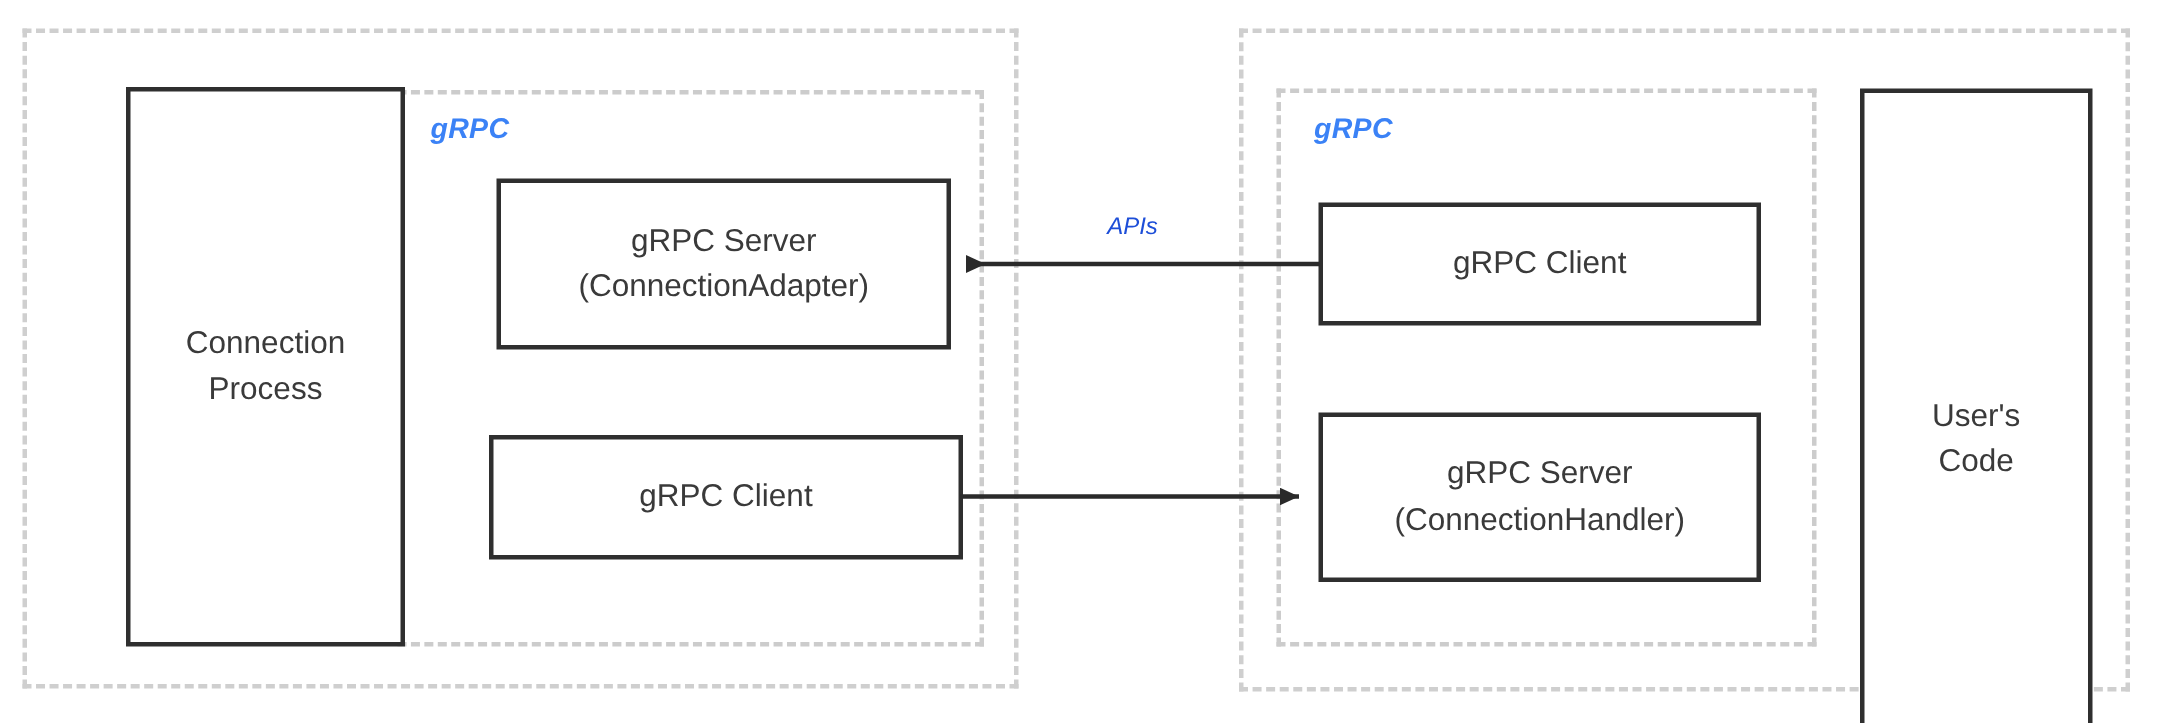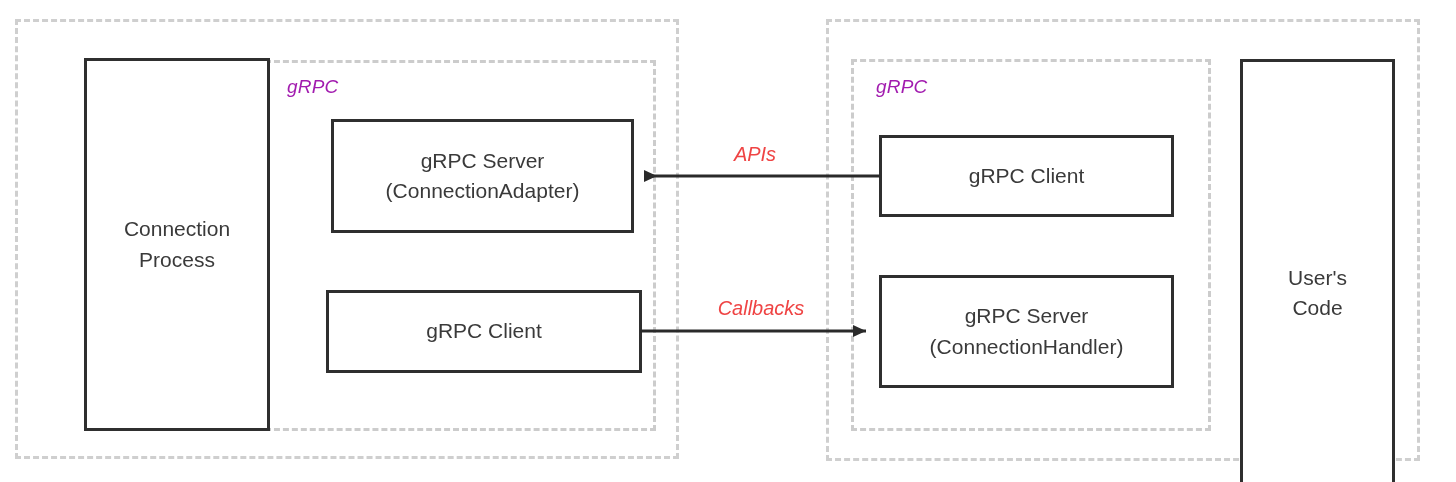--- a/index.html
+++ b/index.html
@@ -27,23 +27,23 @@
     background: transparent;
   }
   .dashed-group.inner {
     border-color: #cccccc;
   }
 
   
   .group-caption {
     position: absolute;
     font-style: italic;
-    font-weight: normal;
+    font-weight: bold;
     font-size: 19px;
-    color: #a21caf;
+    color: #3b82f6;
     letter-spacing: 0.2px;
     white-space: nowrap;
   }
 
   
   .node-box {
     position: absolute;
     box-sizing: border-box;
     border: 3px solid #2f2f2f;
     background: #ffffff;
@@ -58,22 +58,22 @@
   }
 
   
   .connector {
     position: absolute;
     overflow: visible;
   }
   .edge-label {
     position: absolute;
     font-style: italic;
-    font-size: 20px;
-    color: #ef4444;
+    font-size: 16px;
+    color: #1d4ed8;
     white-space: nowrap;
     text-align: center;
   }
 </style>
 </head>
 <body>
 
 <div id="canvas">
 
   <div class="dashed-group" style="left:15px; top:19px; width:664px; height:440px;"></div>
@@ -117,15 +117,14 @@
 
   <svg class="connector" style="left:636px; top:315px;" width="250" height="34">
     <defs>
       <marker id="arrow-right" markerWidth="14" markerHeight="12" refX="13" refY="6" orient="auto" markerUnits="userSpaceOnUse">
         <path d="M0,0 L0,12 L13,6 z" fill="#2a2a2a"></path>
       </marker>
     </defs>
     <line x1="4" y1="16" x2="230" y2="16" stroke="#2a2a2a" stroke-width="3" marker-end="url(#arrow-right)"></line>
   </svg>
 
-  <div class="edge-label" style="left:696px; top:297px; width:130px;">Callbacks</div>
 
 </div>
 
 </body></html>

